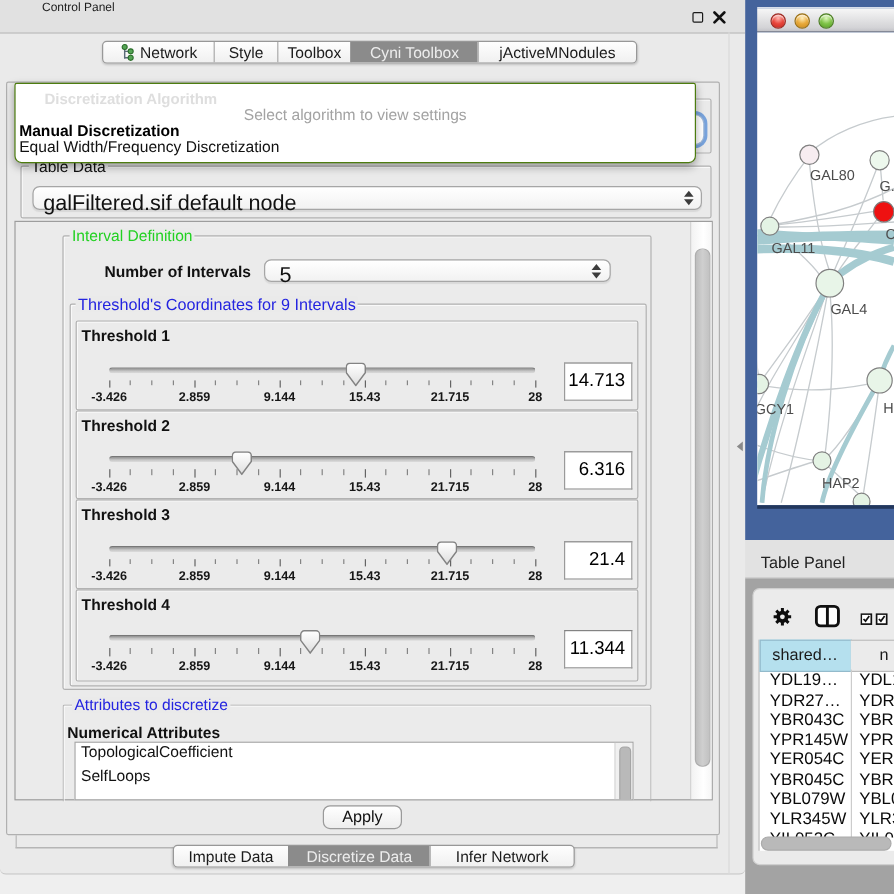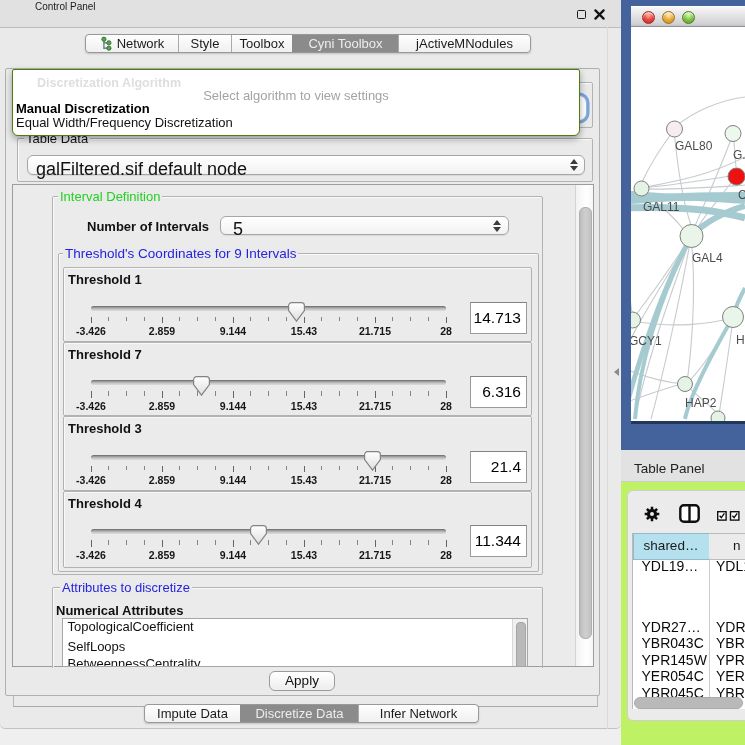--- a/index.html
+++ b/index.html
@@ -159,21 +159,21 @@
               <linearGradient id="thg0" x1="0" y1="0" x2="0" y2="1">
                 <stop offset="0" stop-color="#ffffff"></stop>
                 <stop offset="1" stop-color="#dedede"></stop>
               </linearGradient>
             </defs>
             <path d="M3.6,0.7 h9.8 a3,3 0 0 1 3,3 v4.9 L8.5,19.2 L0.6,8.6 V3.7 a3,3 0 0 1 3,-3 z" fill="url(#thg0)" stroke="#838383" stroke-width="1.2"></path>
           </svg>
           <div class="tf" style="left:406px;top:33.5px;width:50px;height:30px;line-height:30px;padding-right:5px;">14.713</div>
         </div>
         <div class="grp" style="left:63px;top:341.5px;width:467px;height:72.5px;background:#ebebeb;">
-          <div class="abs" style="left:4px;top:4px;font-size:13px;font-weight:bold;color:#111;">Threshold 7</div>
+          <div class="abs" style="left:4px;top:4px;font-size:13px;font-weight:bold;color:#111;">Threshold 2</div>
           <div class="track" style="left:26.5px;top:37.5px;width:355px;"></div>
           <div class="abs" style="left:26.5px;top:48.5px;width:1px;height:6.5px;background:#646464;"></div>
           <div class="ticklbl" style="left:27px;top:57px;">-3.426</div>
           <div class="abs" style="left:44.25px;top:48.5px;width:1px;height:4.5px;background:#848484;"></div>
           <div class="abs" style="left:62px;top:48.5px;width:1px;height:4.5px;background:#848484;"></div>
           <div class="abs" style="left:79.75px;top:48.5px;width:1px;height:4.5px;background:#848484;"></div>
           <div class="abs" style="left:97.5px;top:48.5px;width:1px;height:6.5px;background:#646464;"></div>
           <div class="ticklbl" style="left:98px;top:57px;">2.859</div>
           <div class="abs" style="left:115.25px;top:48.5px;width:1px;height:4.5px;background:#848484;"></div>
           <div class="abs" style="left:133px;top:48.5px;width:1px;height:4.5px;background:#848484;"></div>
@@ -290,21 +290,20 @@
         </div>
       </div>
 
     <div class="grp" style="left:52px;top:587px;width:489px;height:80px;border-bottom:none;border-radius:2px 2px 0 0;">
       <div class="gtitle" style="color:#2424e0;left:7px;">Attributes to discretize</div>
     </div>
     <div class="abs" style="left:56px;top:603px;font-size:13px;font-weight:bold;color:#111;">Numerical Attributes</div>
     <div id="alist" style="left:62px;top:618px;width:464px;height:47px;overflow:hidden;">
       <div style="padding:0 0 0 4.5px;line-height:16.6px;">TopologicalCoefficient</div>
       <div style="padding:3.5px 0 0 4.5px;line-height:16.6px;">SelfLoops</div>
-      <div style="padding:0 0 0 4.5px;line-height:16.6px;">BetweennessCentrality</div>
       <div class="abs" style="right:0;top:0;width:14px;height:100%;background:#f0f0f0;border-left:1px solid #d8d8d8;">
         <div class="abs" style="left:3px;top:3px;width:8px;height:100%;background:#b9b9b9;border:1px solid #a5a5a5;border-radius:4px;"></div>
       </div>
     </div>
 
     <div id="apply">Apply</div>
 
     <div class="seg" style="left:144px;top:704px;height:17px;">
       <div class="s" style="width:95px;">Impute Data</div>
       <div class="s on" style="width:117px;">Discretize Data</div>
@@ -396,21 +395,21 @@
             <text x="54" y="380">HAP2</text>
           </g>
         </svg>
       </div>
       <div class="abs" style="left:10px;top:421px;width:114px;height:3px;background:#22375c;"></div>
     </div>
 
     <div class="abs" style="left:0;top:450px;width:124px;height:31px;background:#e2e2e2;border-bottom:1px solid #cbcbcb;">
       <div class="abs" style="left:13px;top:11px;font-size:13.5px;color:#222;">Table Panel</div>
     </div>
-    <div class="abs" style="left:0;top:482px;width:124px;height:263px;background:#bef264;">
+    <div class="abs" style="left:0;top:482px;width:124px;height:263px;background:#a3a3a3;">
       <div class="abs" style="left:6px;top:8px;width:130px;height:229px;background:#ebebeb;border:1px solid #cfcfcf;border-radius:6px;"></div>
 
       <svg class="abs" style="left:23px;top:24px;" width="16" height="16" viewBox="0 0 16 16">
         <g fill="#0d0d0d">
             <circle cx="8" cy="8" r="5.1"></circle>
         <g stroke="#0d0d0d" stroke-width="2.5">
           <path d="M8,0.7 V3.7 M8,12.3 V15.3 M0.7,8 H3.7 M12.3,8 H15.3 M2.9,2.9 L5,5 M11,11 L13.1,13.1 M13.1,2.9 L11,5 M5,11 L2.9,13.1"></path>
         </g>
           </g>
         <circle cx="8" cy="8" r="2" fill="#ebebeb"></circle>
@@ -431,21 +430,21 @@
       <div class="abs" style="left:11.5px;top:51px;width:75px;height:24.5px;background:#b5e0ee;border:1px solid #93bACB;
         font-size:13.5px;color:#1a1a1a;text-align:center;line-height:24px;">shared…</div>
       <div class="abs" style="left:88px;top:51px;width:40px;height:24.5px;background:#ebebeb;border-top:1px solid #bbb;border-bottom:1px solid #bbb;
         font-size:13.5px;color:#1a1a1a;line-height:24px;"><span style="padding-left:24px;">n</span></div>
 
       <div id="trows" class="abs" style="left:11px;top:76px;width:113px;height:140px;overflow:hidden;font-size:14px;color:#0a0a0a;">
           <div style="position:relative;height:16.5px;line-height:16.5px;">
             <span style="position:absolute;left:9.5px;top:0;white-space:nowrap;">YDL19…</span>
             <span style="position:absolute;left:84px;top:0;white-space:nowrap;">YDL194W</span>
           </div>
-          <div style="position:relative;height:16.5px;line-height:16.5px;margin-top:44px;">
+          <div style="position:relative;height:16.5px;line-height:16.5px;">
             <span style="position:absolute;left:9.5px;top:0;white-space:nowrap;">YDR27…</span>
             <span style="position:absolute;left:84px;top:0;white-space:nowrap;">YDR277C</span>
           </div>
           <div style="position:relative;height:16.5px;line-height:16.5px;">
             <span style="position:absolute;left:9.5px;top:0;white-space:nowrap;">YBR043C</span>
             <span style="position:absolute;left:84px;top:0;white-space:nowrap;">YBR043C</span>
           </div>
           <div style="position:relative;height:16.5px;line-height:16.5px;">
             <span style="position:absolute;left:9.5px;top:0;white-space:nowrap;">YPR145W</span>
             <span style="position:absolute;left:84px;top:0;white-space:nowrap;">YPR145W</span>

